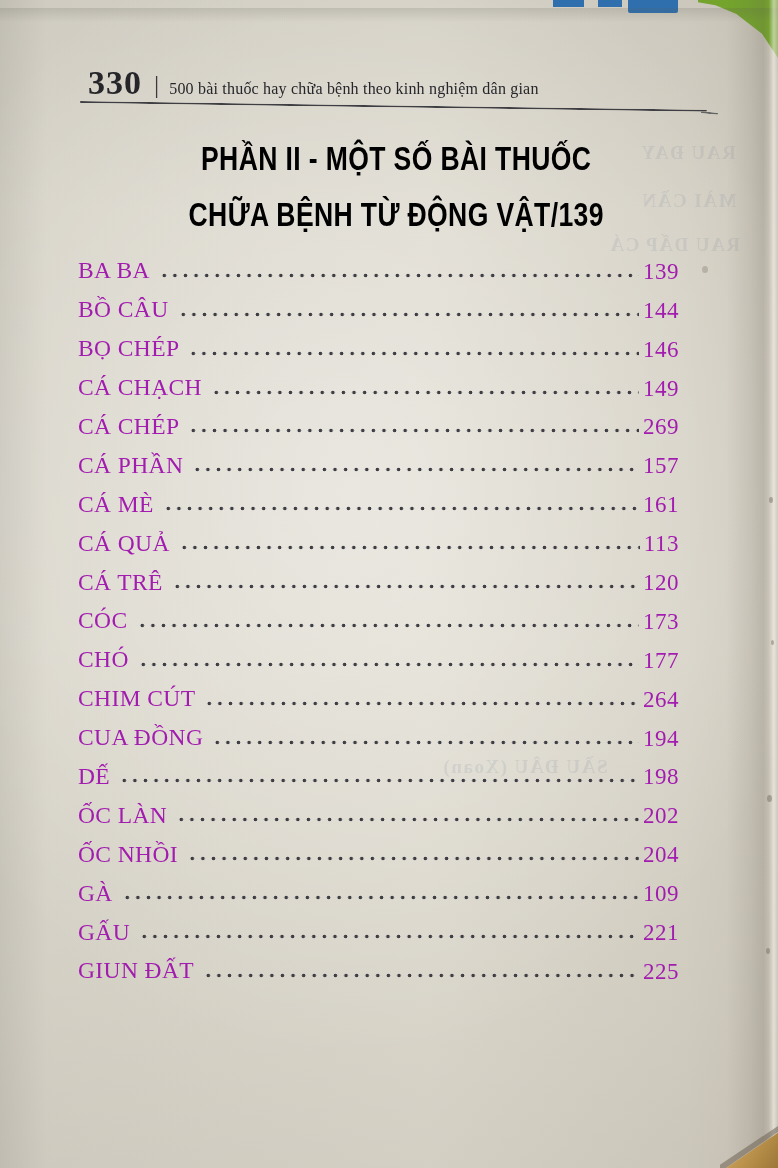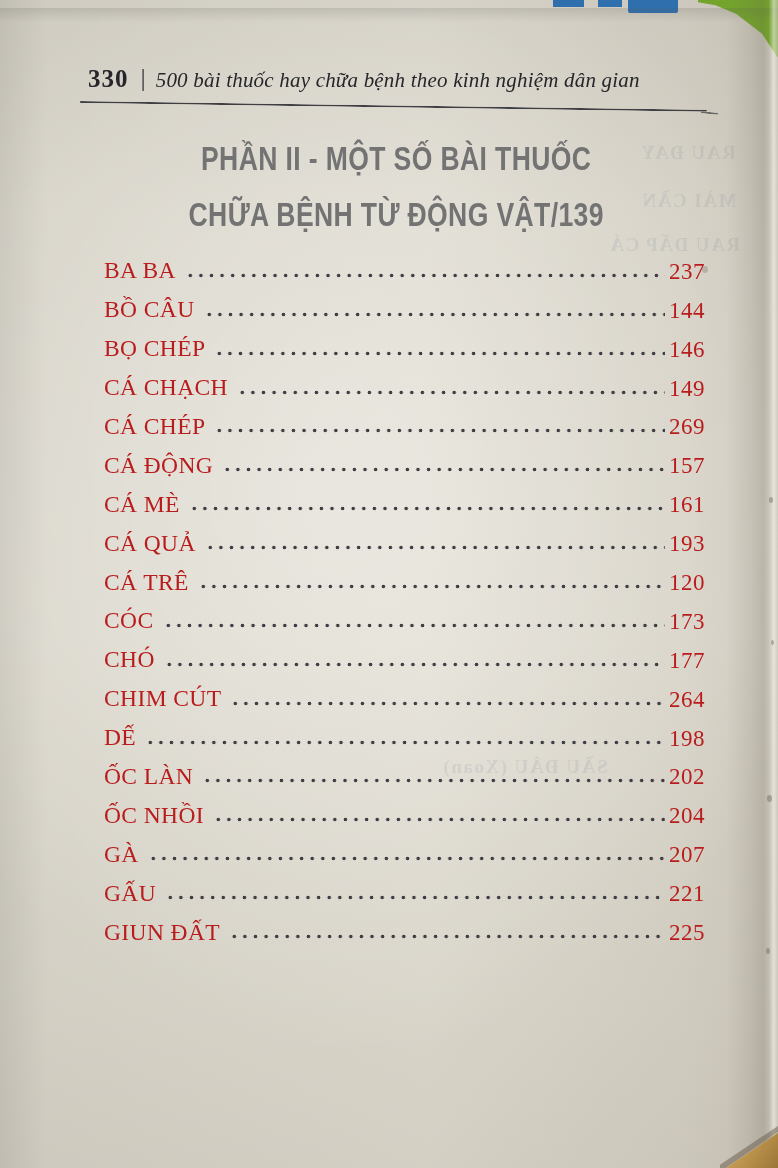--- a/index.html
+++ b/index.html
@@ -53,40 +53,40 @@
     position:absolute;right:0;bottom:0;width:58px;height:42px;
     background:#6e6254;
     clip-path:polygon(100% 0,100% 14%,10% 100%,0 100%,0 92%);
     opacity:.55;
   }
   
   .header{
     position:absolute;left:88px;top:64px;width:610px;
     display:flex;align-items:baseline;white-space:nowrap;color:#26262a;
   }
-  .page-num{font-weight:bold;font-size:25px;letter-spacing:1px;}
+  .page-num{font-weight:bold;font-size:34px;letter-spacing:1px;}
   .header .bar{margin:0 10px 0 12px;font-size:26px;font-weight:400;color:#3a3a3e;transform:translateY(-1px);}
-  .book-title{font-size:21px;letter-spacing:0.2px;font-style:italic;}
+  .book-title{font-size:16px;letter-spacing:0.2px;}
   .header-rule{
     position:absolute;left:80px;top:101px;width:627px;height:0;
     border-top:2px solid #3f3f43;transform:rotate(0.8deg);transform-origin:left center;
     border-radius:2px;
   }
   
   .section-title{
-    position:absolute;left:84px;top:130px;width:624px;text-align:center;color:#737373;
+    position:absolute;left:84px;top:130px;width:624px;text-align:center;color:#000000;
   }
   .section-title .line{
     display:block;font-family:"Liberation Sans",sans-serif;font-weight:bold;
     font-size:34px;line-height:56px;white-space:nowrap;
   }
   .section-title .line>span{display:inline-block;transform:scaleX(0.78);transform-origin:center;letter-spacing:0.5px;}
   
   .toc{
-    position:absolute;left:104px;top:249px;width:601px;color:#b91c1c;
+    position:absolute;left:78px;top:249px;width:601px;color:#a21caf;
   }
   .toc-row{
     height:38.9px;display:flex;align-items:flex-end;box-sizing:border-box;padding-bottom:5px;
   }
   .toc-label{font-size:23.5px;letter-spacing:0.4px;white-space:nowrap;line-height:1;}
   .dots{
     flex:1;height:9px;margin:0 4px 3px 9px;
     background-image:radial-gradient(circle, #3e3e44 1.55px, rgba(0,0,0,0) 2.1px);
     background-size:10.6px 9px;background-repeat:repeat-x;background-position:left bottom;
   }
@@ -135,21 +135,21 @@
 
 <div class="section-title">
   <span class="line"><span>PHẦN II - MỘT SỐ BÀI THUỐC</span></span>
   <span class="line"><span>CHỮA BỆNH TỪ ĐỘNG VẬT/139</span></span>
 </div>
 
 <div class="toc" id="toc-list">
   <div class="toc-row">
     <span class="toc-label">BA BA</span>
     <span class="dots"></span>
-    <span class="toc-page">237</span>
+    <span class="toc-page">139</span>
   </div>
 
   <div class="toc-row">
     <span class="toc-label">BỒ CÂU</span>
     <span class="dots"></span>
     <span class="toc-page">144</span>
   </div>
 
   <div class="toc-row">
     <span class="toc-label">BỌ CHÉP</span>
@@ -163,36 +163,36 @@
     <span class="toc-page">149</span>
   </div>
 
   <div class="toc-row">
     <span class="toc-label">CÁ CHÉP</span>
     <span class="dots"></span>
     <span class="toc-page">269</span>
   </div>
 
   <div class="toc-row">
-    <span class="toc-label">CÁ ĐỘNG</span>
+    <span class="toc-label">CÁ PHẦN</span>
     <span class="dots"></span>
     <span class="toc-page">157</span>
   </div>
 
   <div class="toc-row">
     <span class="toc-label">CÁ MÈ</span>
     <span class="dots"></span>
     <span class="toc-page">161</span>
   </div>
 
 
   <div class="toc-row">
     <span class="toc-label">CÁ QUẢ</span>
     <span class="dots"></span>
-    <span class="toc-page">193</span>
+    <span class="toc-page">113</span>
   </div>
 
   <div class="toc-row">
     <span class="toc-label">CÁ TRÊ</span>
     <span class="dots"></span>
     <span class="toc-page">120</span>
   </div>
 
   <div class="toc-row">
     <span class="toc-label">CÓC</span>
@@ -207,20 +207,25 @@
   </div>
 
   <div class="toc-row">
     <span class="toc-label">CHIM CÚT</span>
     <span class="dots"></span>
     <span class="toc-page">264</span>
   </div>
 
 
 
+  <div class="toc-row">
+    <span class="toc-label">CUA ĐỒNG</span>
+    <span class="dots"></span>
+    <span class="toc-page">194</span>
+  </div>
 
   <div class="toc-row">
     <span class="toc-label">DẾ</span>
     <span class="dots"></span>
     <span class="toc-page">198</span>
   </div>
 
   <div class="toc-row">
     <span class="toc-label">ỐC LÀN</span>
     <span class="dots"></span>
@@ -229,21 +234,21 @@
 
   <div class="toc-row">
     <span class="toc-label">ỐC NHỒI</span>
     <span class="dots"></span>
     <span class="toc-page">204</span>
   </div>
 
   <div class="toc-row">
     <span class="toc-label">GÀ</span>
     <span class="dots"></span>
-    <span class="toc-page">207</span>
+    <span class="toc-page">109</span>
   </div>
 
   <div class="toc-row">
     <span class="toc-label">GẤU</span>
     <span class="dots"></span>
     <span class="toc-page">221</span>
   </div>
 
   <div class="toc-row">
     <span class="toc-label">GIUN ĐẤT</span>

